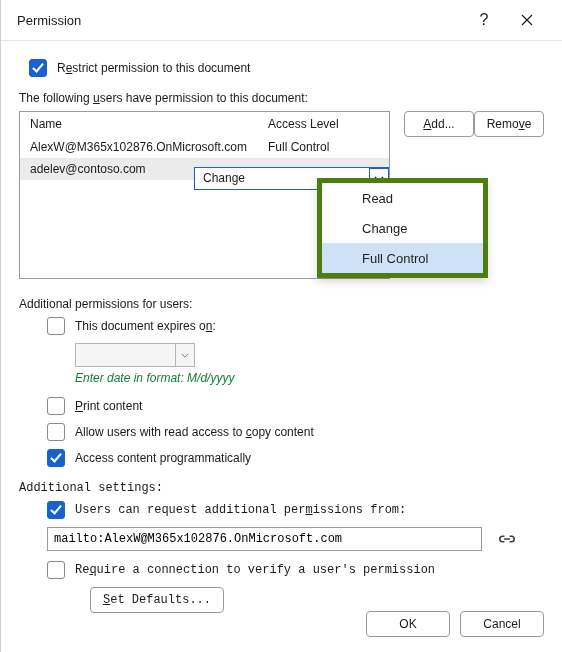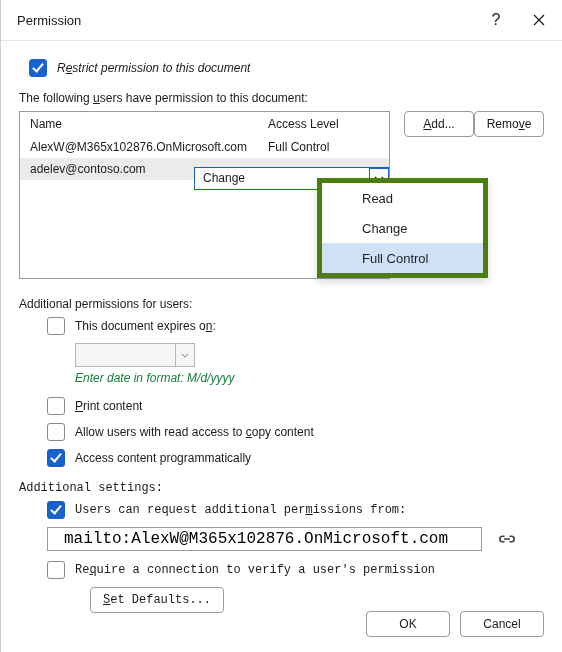--- a/index.html
+++ b/index.html
@@ -17,21 +17,21 @@
     box-sizing: border-box;
     background: #ffffff;
     position: relative;
     border-left: 1px solid #d0d0d0;
   }
   .titlebar {
     height: 40px;
     display: flex;
     align-items: center;
     justify-content: space-between;
-    padding: 0 0 0 16px;
+    padding: 0 12px 0 16px;
     border-bottom: 1px solid #e5e5e5;
   }
   .titlebar-title {
     font-size: 13px;
   }
   .titlebar-buttons {
     display: flex;
     align-items: center;
     height: 100%;
   }
@@ -42,21 +42,21 @@
     align-items: center;
     justify-content: center;
     font-size: 14px;
     color: #1b1b1b;
   }
   .titlebar-btn.help { font-size: 16px; width: 40px; }
   .titlebar-btn.close svg { width: 12px; height: 12px; }
   .content {
     padding: 12px 18px 0 18px;
   }
-  .row { display: flex; align-items: center; font-style: italic; }
+  .row { display: flex; align-items: center; }
   .checkbox {
     width: 18px;
     height: 18px;
     border: 1px solid #8a8a8a;
     border-radius: 3px;
     box-sizing: border-box;
     position: relative;
     margin-right: 10px;
     flex-shrink: 0;
     background: #fff;
@@ -226,23 +226,23 @@
   .url-row {
     display: flex;
     align-items: center;
     margin: 8px 0 10px 0;
   }
   .url-input {
     width: 435px;
     height: 24px;
     border: 1px solid #9a9a9a;
     box-sizing: border-box;
-    padding: 0 16px;
+    padding: 0 6px;
     font-family: inherit;
-    font-size: 16px;
+    font-size: 12px;
     background: #fff;
   }
   .link-icon {
     margin-left: 14px;
     display: flex;
     align-items: center;
   }
   .defaults {
     margin-top: 6px;
     margin-left: 36px;

